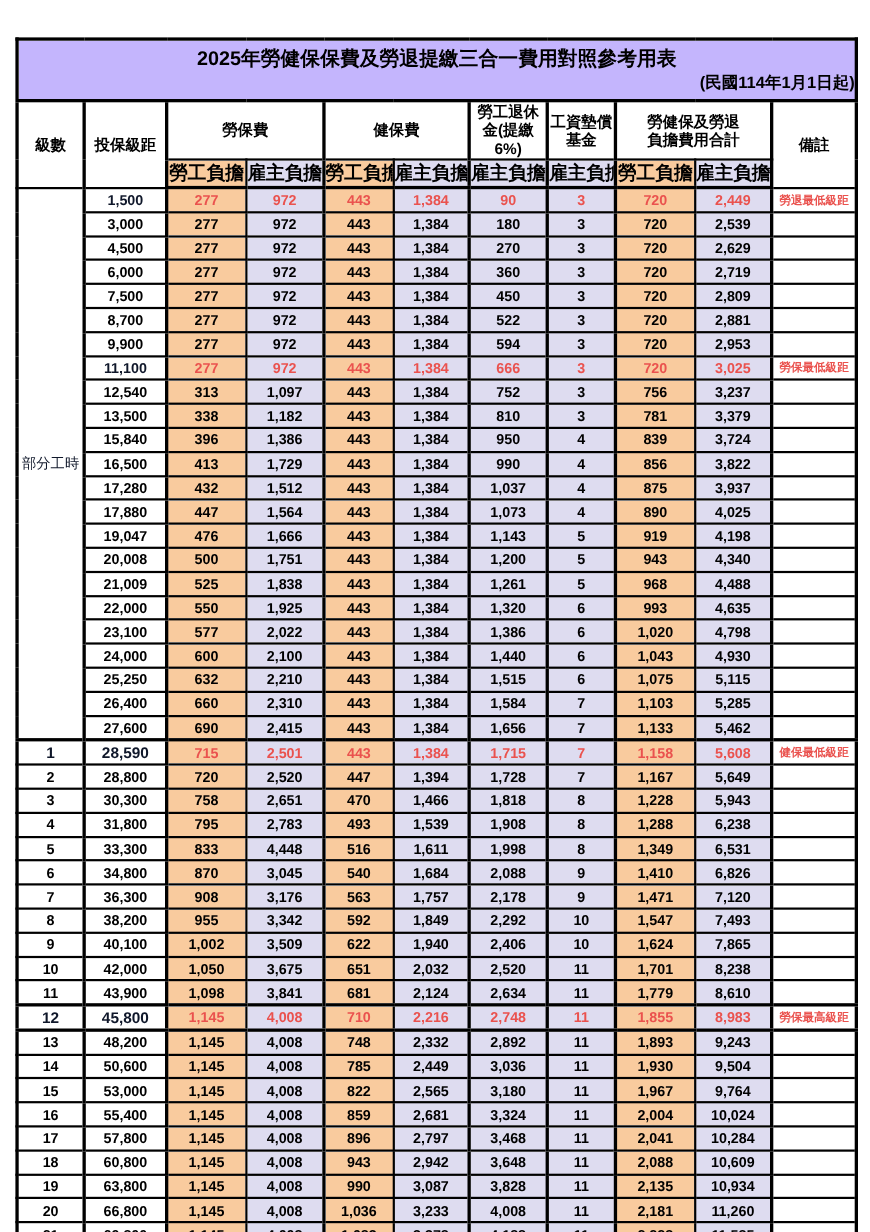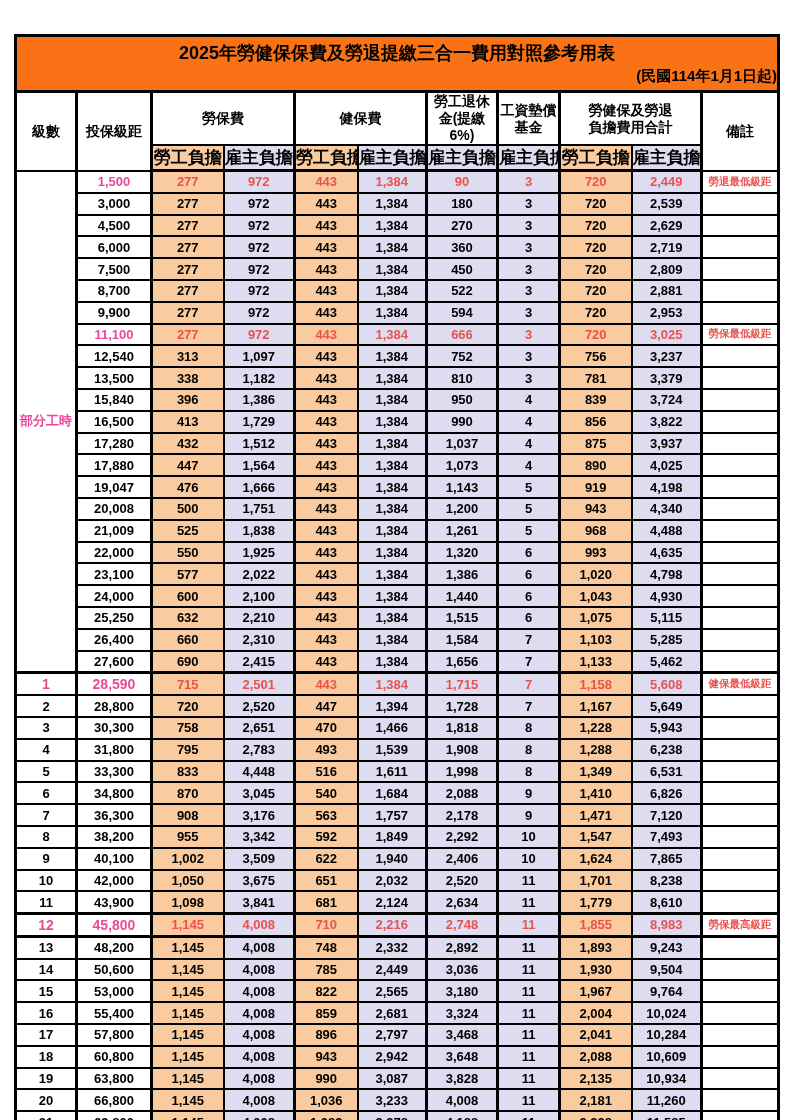--- a/index.html
+++ b/index.html
@@ -9,37 +9,37 @@
   }
   .sheet{position:absolute;left:14px;top:34px;}
   table{border-collapse:collapse;table-layout:fixed;width:763px;border:3px solid #000;}
   th,td{
     border:2px solid #000;text-align:center;vertical-align:middle;
     padding:0;overflow:hidden;white-space:nowrap;
   }
   
   .gb{border-left-width:3px;}
   
-  .title-cell{border-bottom-width:3px;background:#f97316;padding:3px 0 4px 0;}
+  .title-cell{border-bottom-width:3px;background:#c4b5fd;padding:3px 0 4px 0;}
   .title-line1{font-size:18px;font-weight:bold;line-height:26px;}
   .title-line2{font-size:15px;font-weight:bold;line-height:20px;text-align:right;}
   
   thead th{background:#fff;font-weight:bold;}
   .group-row th{height:36px;font-size:14px;line-height:17px;white-space:normal;}
   .sub-row th{height:16px;font-size:17px;border-bottom-width:3px;}
   th.emp, td.emp{background:#F9CB9E;}
   th.er, td.er{background:#DEDCF0;}
   
   tbody td{height:19.8px;font-size:13px;font-weight:bold;}
   td.level-cell, td.bracket-cell, td.note-cell{background:#fff;}
   td.level-cell{font-size:13px;}
-  td.merged{font-size:13px;font-weight:bold;letter-spacing:0px;}
+  td.merged{font-size:13px;font-weight:normal;letter-spacing:0px;}
   td.note-cell{font-size:10.5px;margin-top:48px;}
   tr.red-row td{color:#EA524E;}
-  tr.red-row td.level-cell, tr.red-row td.bracket-cell{color:#ec4899;margin-left:24px;}
+  tr.red-row td.level-cell, tr.red-row td.bracket-cell{color:#0f172a;margin-left:24px;}
   tr.red-row td.note-cell{color:#EA524E;}
   tr.bold-row td.level-cell, tr.bold-row td.bracket-cell{font-size:14px;font-weight:bold;}
   tr.thick-top td{border-top-width:3px;}
   tr.thick-bottom td{border-bottom-width:3px;}
 </style>
 </head>
 <body>
 
 <div class="sheet">
   <table>

